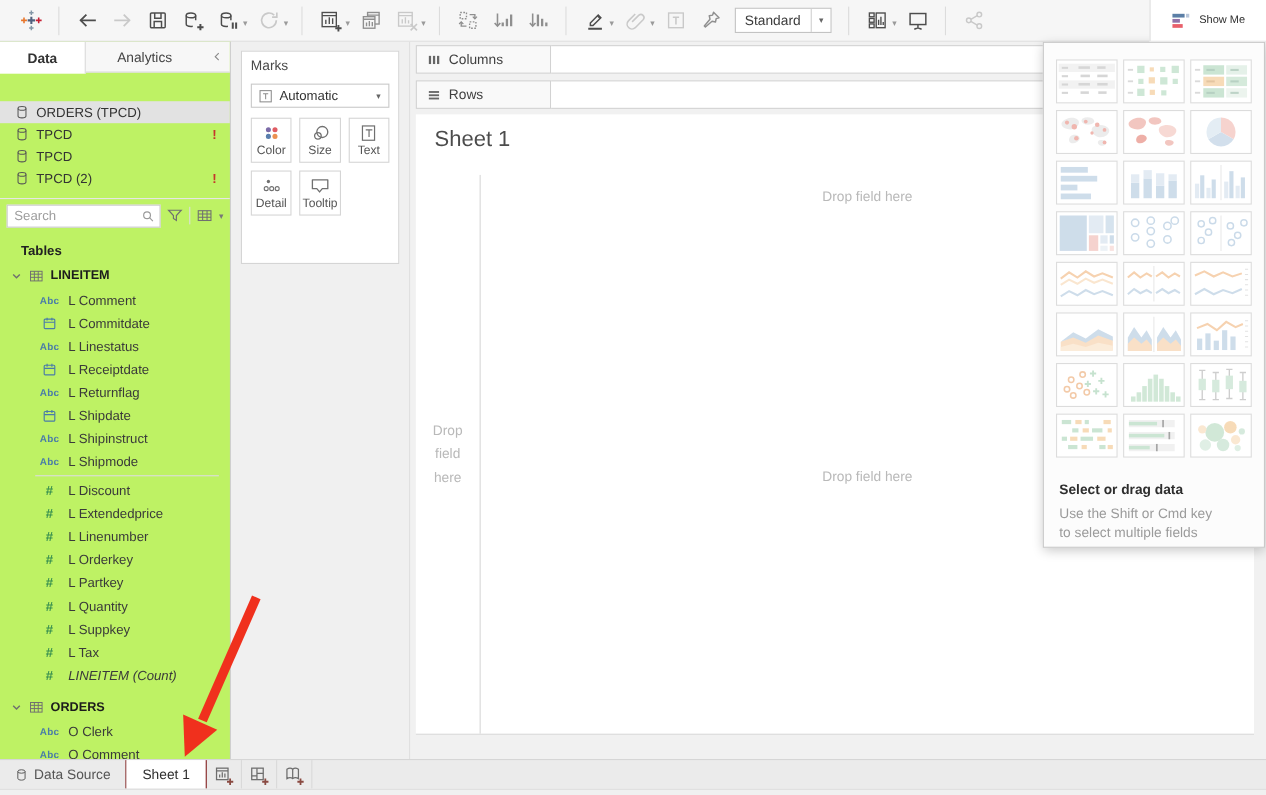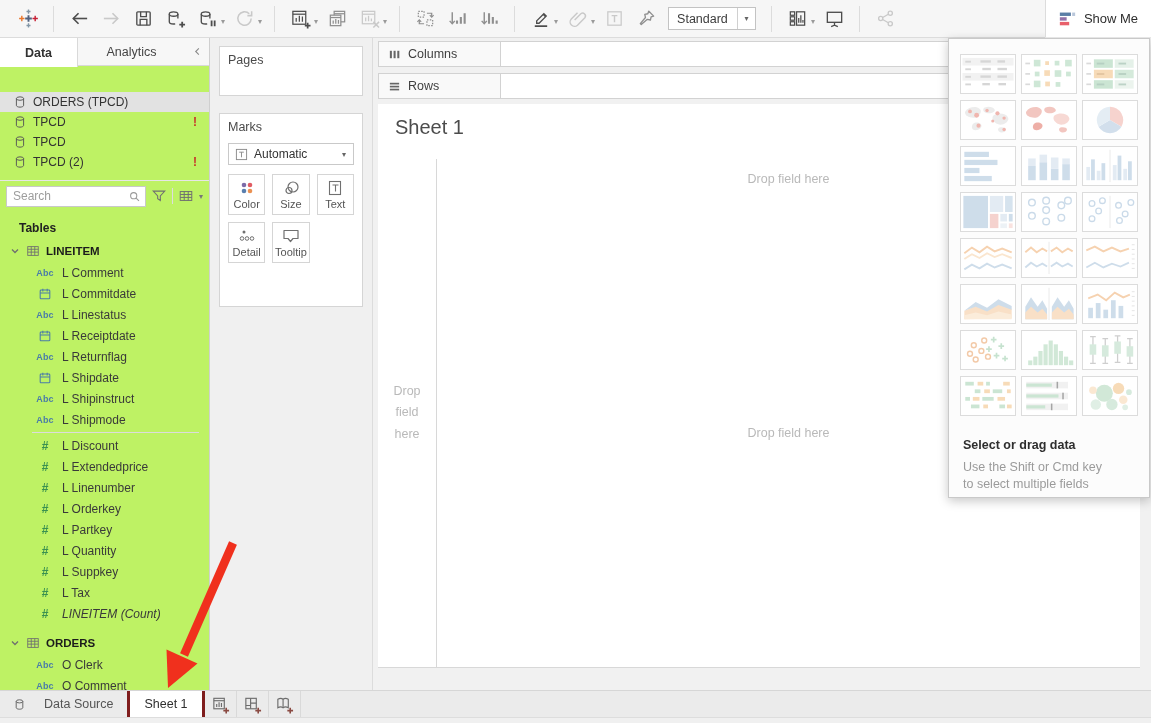--- a/index.html
+++ b/index.html
@@ -20,21 +20,21 @@
   .tb-caret{font-size:8px;color:#9a9a9a;margin:6px 3px 0 -2px;}
   .tb-sep{width:1px;height:26px;background:#dcdcdc;margin:0 9px;}
   .tone-dark{color:#4d4d4d}.tone-mid{color:#8f8f8f}.tone-dis{color:#c9c9c9}
   .fit-select{display:flex;align-items:center;height:23px;width:88px;background:#fff;
               border:1px solid #c3c3c3;margin:0 6px;font-size:12.5px;color:#3c3c3c;}
   .fit-select .fit-label{flex:1;padding-left:8px;}
   .fit-select .fit-caret{width:18px;align-self:stretch;border-left:1px solid #d0d0d0;
               display:flex;align-items:center;justify-content:center;font-size:8px;color:#666;}
   #showme-button{position:absolute;right:0;top:0;width:106px;height:38px;background:#fff;
                  border-left:1px solid #dcdcdc;border-bottom:1px solid #e6e6e6;display:flex;
-                 align-items:center;justify-content:center;gap:8px;z-index:60;font-size:13px;color:#2e2e2e;}
+                 align-items:center;justify-content:center;gap:8px;z-index:60;font-size:10px;color:#2e2e2e;}
   #showme-button svg{width:17px;height:17px;}
 
   
   #sidebar{position:absolute;left:0;top:38px;width:210px;height:652px;background:#bef264;
            border-right:1px solid #cfcfcf;overflow:hidden;}
   .ds-tabs{display:flex;height:28px;border-bottom:1px solid #d9d9d9;background:#f7f7f7;}
   .tab-data{width:78px;background:#fff;font-weight:bold;display:flex;align-items:center;
             justify-content:center;border-right:1px solid #d9d9d9;height:29px;z-index:2;font-size:12.5px;}
   .tab-analytics{flex:1;display:flex;align-items:center;justify-content:center;color:#444;font-size:12.5px;}
   .tab-collapse{width:24px;display:flex;align-items:center;justify-content:center;color:#8a8a8a;}
@@ -109,22 +109,22 @@
            justify-content:center;}
   .sm-thumb{background:#fff;border:1px solid #dcdcdc;display:flex;align-items:center;justify-content:center;}
   .sm-thumb svg{width:54px;height:36px;opacity:.8;}
   .sm-hint{margin:22px 14px 0 14px;}
   .sm-hint-title{font-weight:bold;font-size:12.5px;color:#2e2e2e;margin-bottom:7px;}
   .sm-hint-body{font-size:12.5px;color:#9b9b9b;line-height:1.35;width:150px;}
 
   
   #bottom-bar{position:absolute;left:0;top:690px;width:1151px;height:27px;background:#ebebeb;
               border-top:1px solid #d6d6d6;display:flex;align-items:stretch;}
-  .bt-tab{display:flex;align-items:center;justify-content:center;gap:19px;padding:0 14px;
-          border-right:3px solid #7f1d1d;color:#555;font-size:12.5px;}
+  .bt-tab{display:flex;align-items:center;justify-content:center;gap:6px;padding:0 14px;
+          border-right:1px solid #7f1d1d;color:#555;font-size:12.5px;}
   .bt-tab svg{width:11px;height:13px;}
   .bt-tab.active{background:#fff;color:#2e2e2e;}
   .bt-new{width:32px;display:flex;align-items:center;justify-content:center;border-right:1px solid #d9d9d9;}
   .bt-new svg{width:19px;height:19px;}
   #status-bar{position:absolute;left:0;top:717px;width:1151px;height:6px;background:#f0f0f0;
               border-top:1px solid #ddd;}
 
   #red-arrow{position:absolute;left:150px;top:533px;width:110px;height:170px;z-index:200;pointer-events:none;}
 </style>
 </head>
@@ -506,23 +506,20 @@
             <rect x="2.5" y="3.5" width="11" height="10" rx="1"></rect>
             <path d="M2.5 6.8h11M5.5 2v3M10.5 2v3"></path>
           </svg>
         </span>
         <span class="fl">O Orderdate</span>
       </div>
     </div>
 </div>
 
 <div id="cards">
-  <div class="card" id="card-pages">
-    <span>Pages</span>
-  </div>
   <div class="card" id="card-marks">
     <span>Marks</span>
     <div class="mark-dropdown">
       <svg viewBox="0 0 14 14" fill="none" stroke="#8a8a8a" stroke-width="1">
           <rect x="1.5" y="1.5" width="11" height="11"></rect>
           <path d="M4.5 4.5h5M7 4.5v5.5"></path>
         </svg>
       <span>Automatic</span>
       <span class="dd-caret">▾</span>
     </div>

